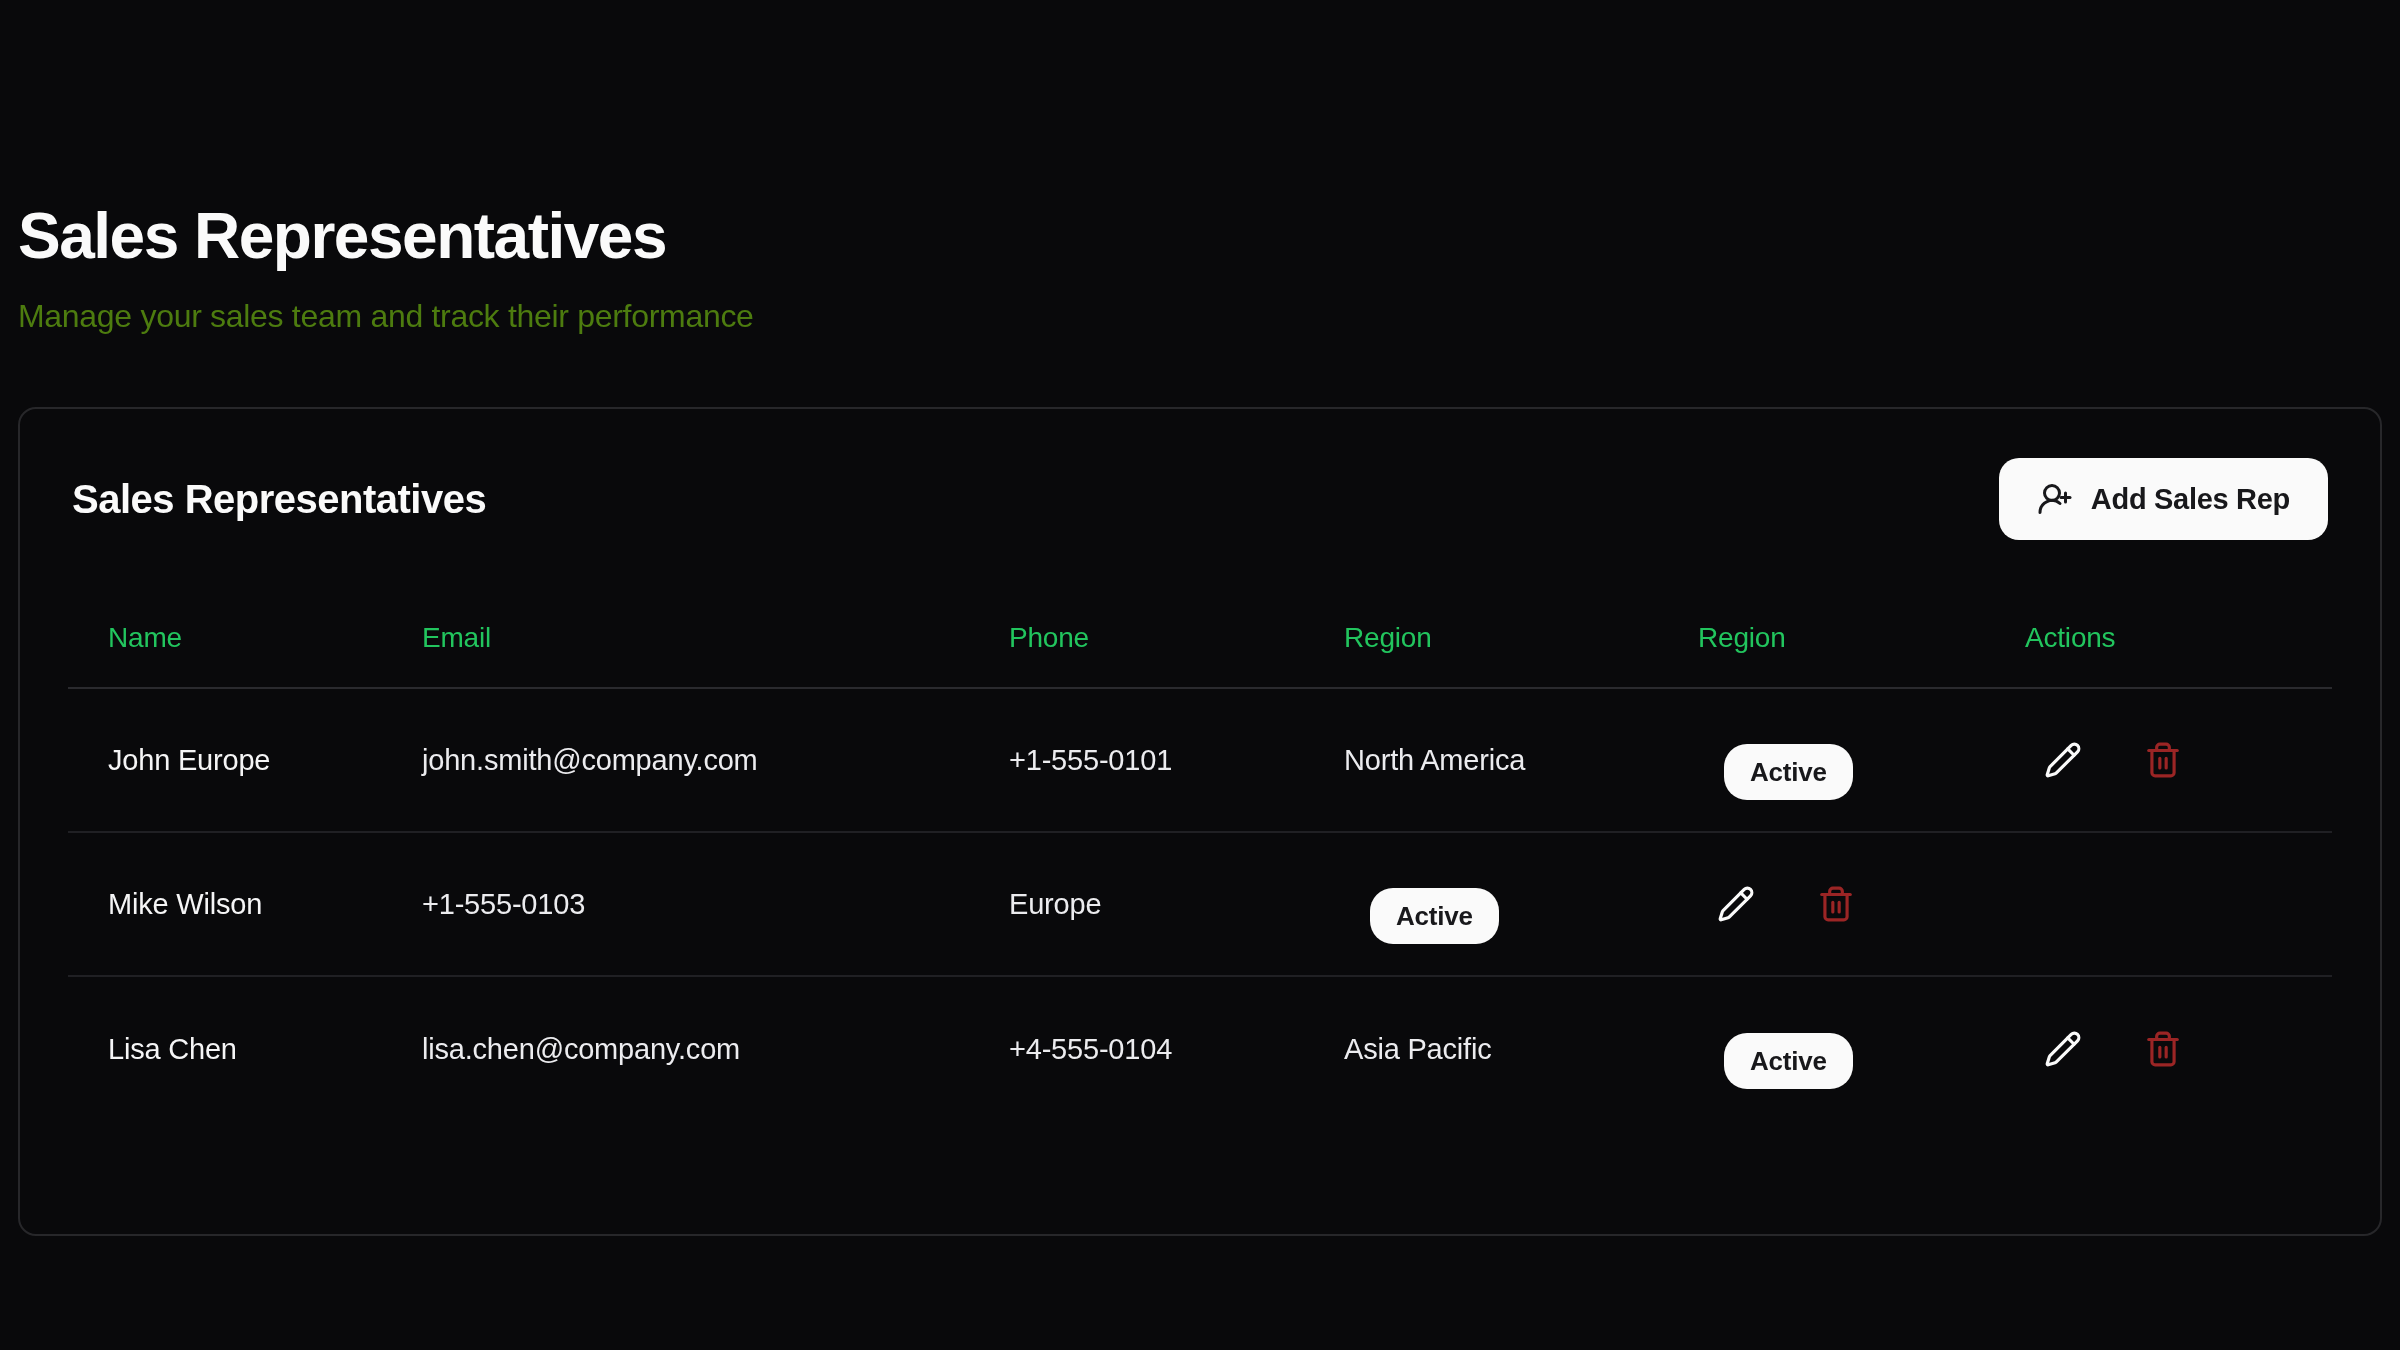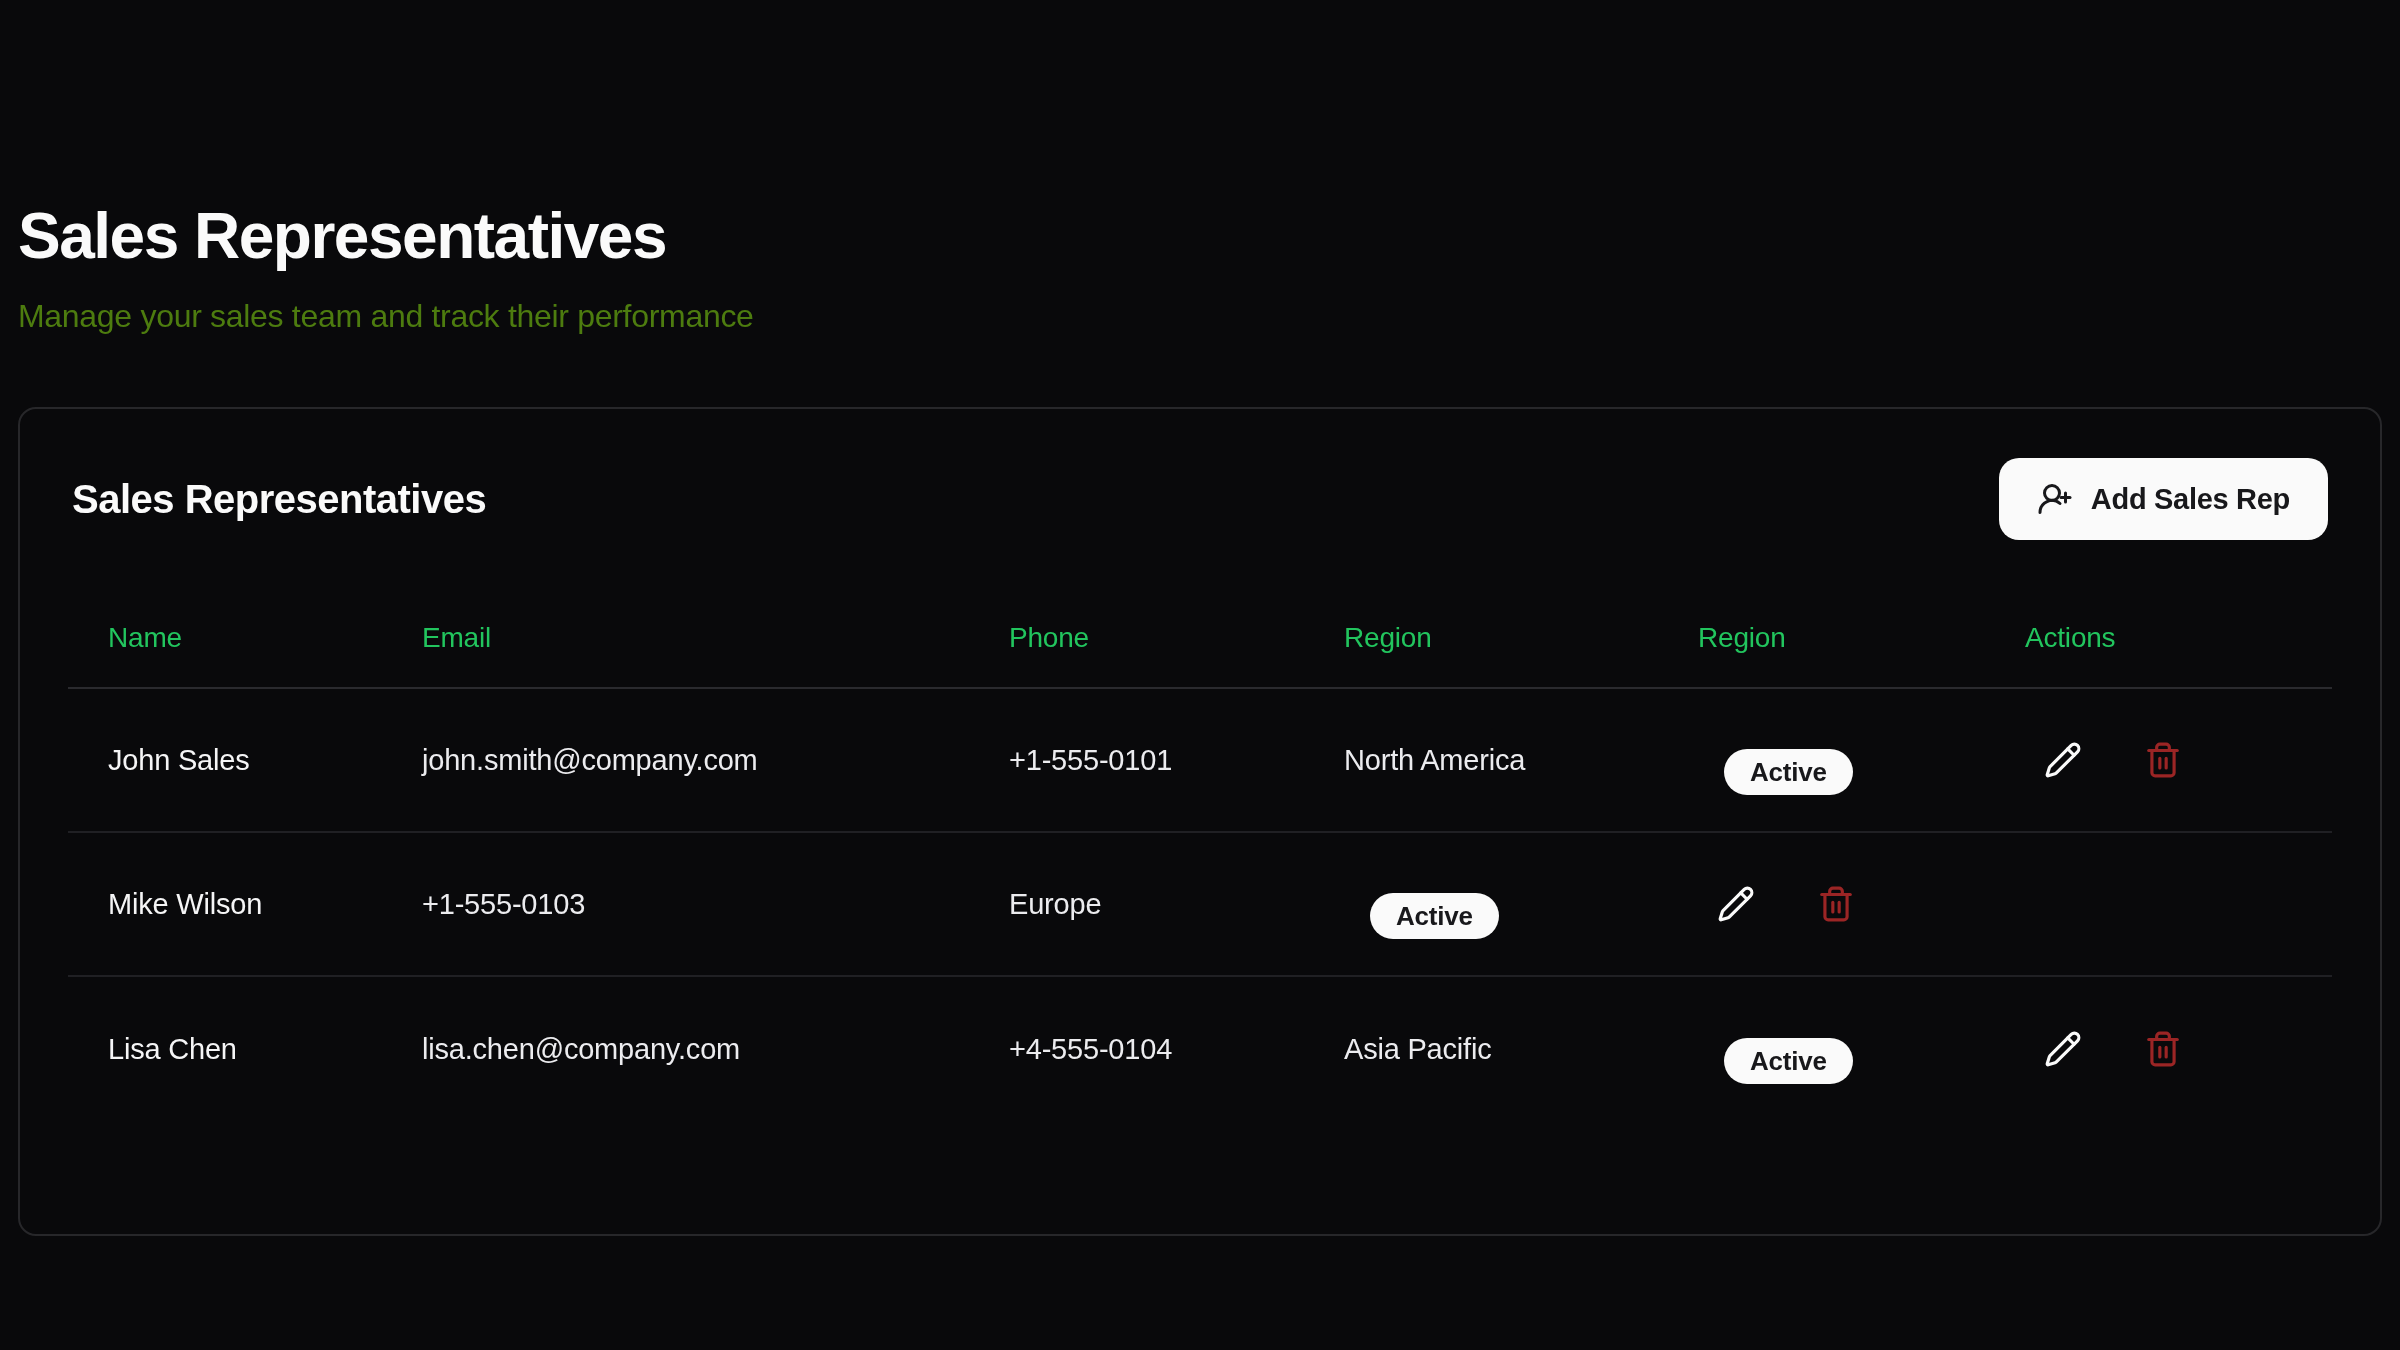--- a/index.html
+++ b/index.html
@@ -54,21 +54,21 @@
   .thead{height:100px;border-bottom:2px solid var(--head-border);}
   .th{
     font-size:28px;font-weight:500;color:#22c55e;letter-spacing:-0.2px;
   }
   .tr{height:144px;border-bottom:2px solid var(--row-border);}
   .tr:last-child{border-bottom:none;}
   .td{font-size:29px;font-weight:400;color:#ececef;letter-spacing:-0.2px;}
   .td.name{font-weight:500;color:#f5f5f6;}
   .badge{
     display:inline-flex;align-items:center;justify-content:center;
-    height:46px;padding:0 26px;margin-left:26px;border-radius:23px;
+    height:56px;padding:0 26px;margin-left:26px;border-radius:23px;
     background:var(--badge-bg);color:var(--badge-text);
     font-size:26px;font-weight:600;letter-spacing:-0.2px;margin-top:24px;
   }
   .status-cell{display:flex;align-items:center;}
   .actions-cell{display:flex;align-items:center;gap:56px;padding-left:16px;}
   .icon-btn{
     width:44px;height:44px;display:flex;align-items:center;justify-content:center;
     background:none;border:none;padding:0;cursor:pointer;
   }
   .icon-btn svg{width:38px;height:38px;}
@@ -101,21 +101,21 @@
       <div class="grid-row thead">
         <div class="th">Name</div>
         <div class="th">Email</div>
         <div class="th">Phone</div>
         <div class="th">Region</div>
         <div class="th">Region</div>
         <div class="th">Actions</div>
       </div>
 
       <div class="grid-row tr">
-        <div class="td name">John Sales</div>
+        <div class="td name">John Europe</div>
         <div class="td">john.smith@company.com</div>
         <div class="td">+1-555-0101</div>
         <div class="td">North America</div>
         <div class="status-cell">
           <span class="badge">Active</span>
         </div>
         <div class="actions-cell">
           <button class="icon-btn edit">
             <svg class="lucide" viewBox="0 0 24 24">
               <path d="M21.174 6.812a1 1 0 0 0-3.986-3.987L3.842 16.174a2 2 0 0 0-.5.83l-1.321 4.352a.5.5 0 0 0 .623.622l4.353-1.32a2 2 0 0 0 .83-.497z"></path>

